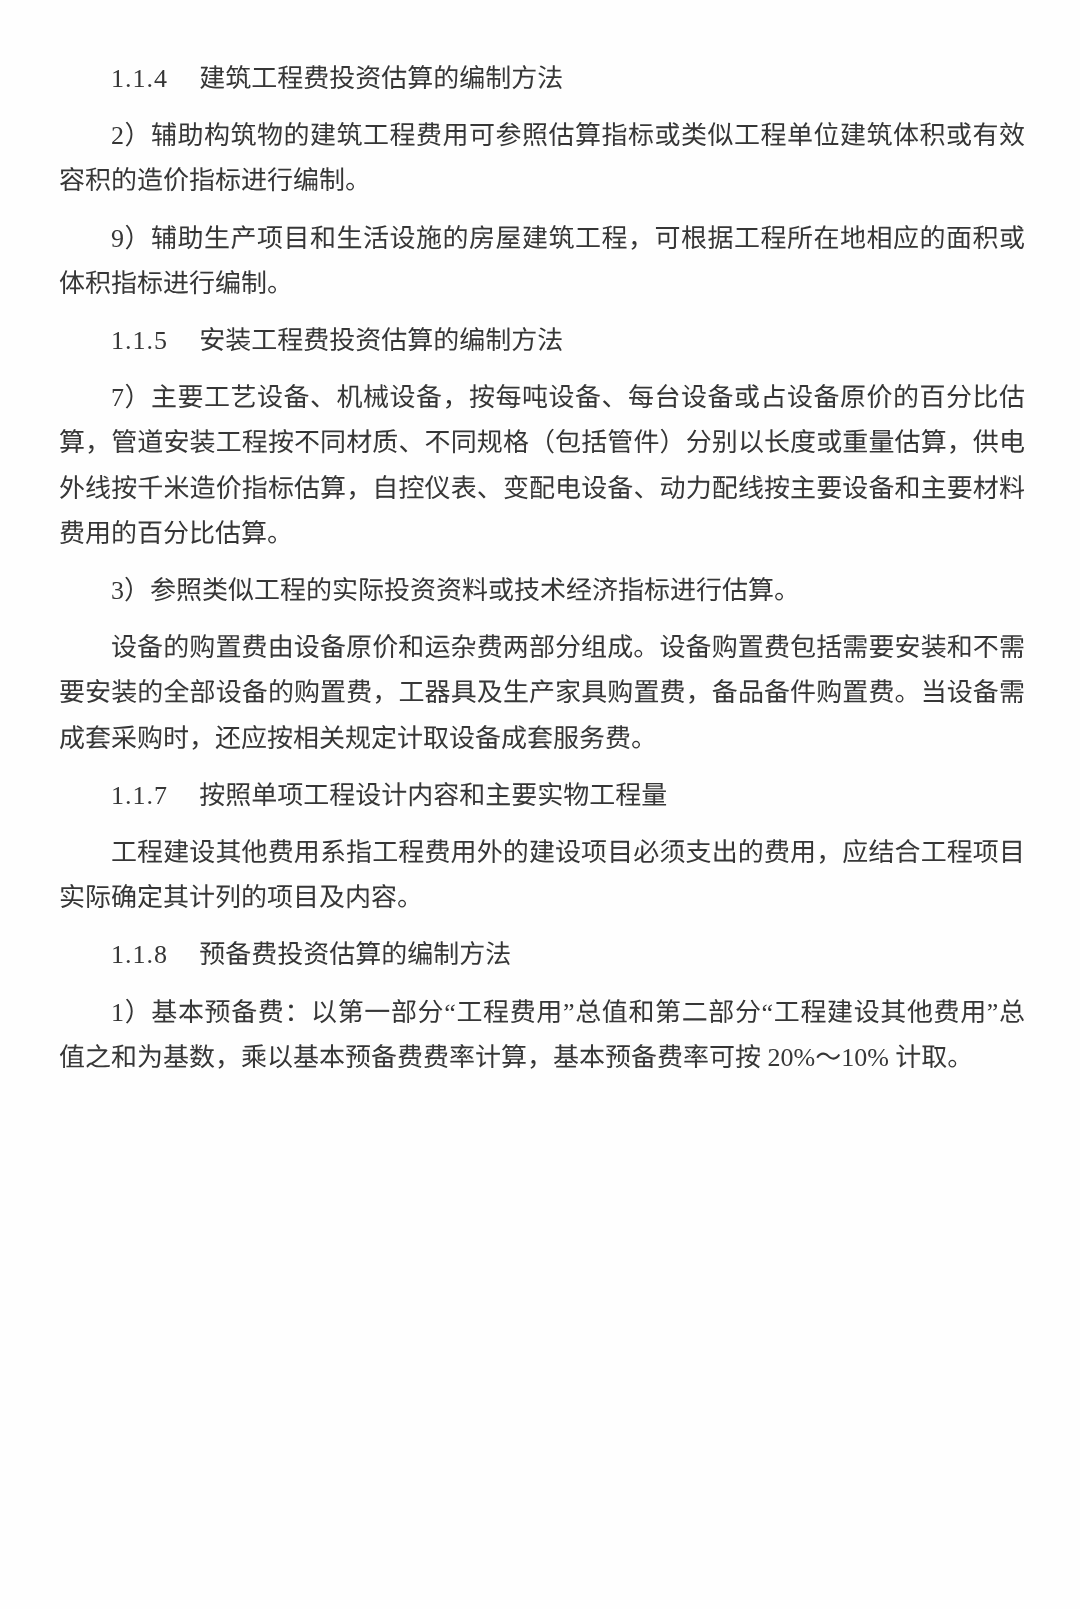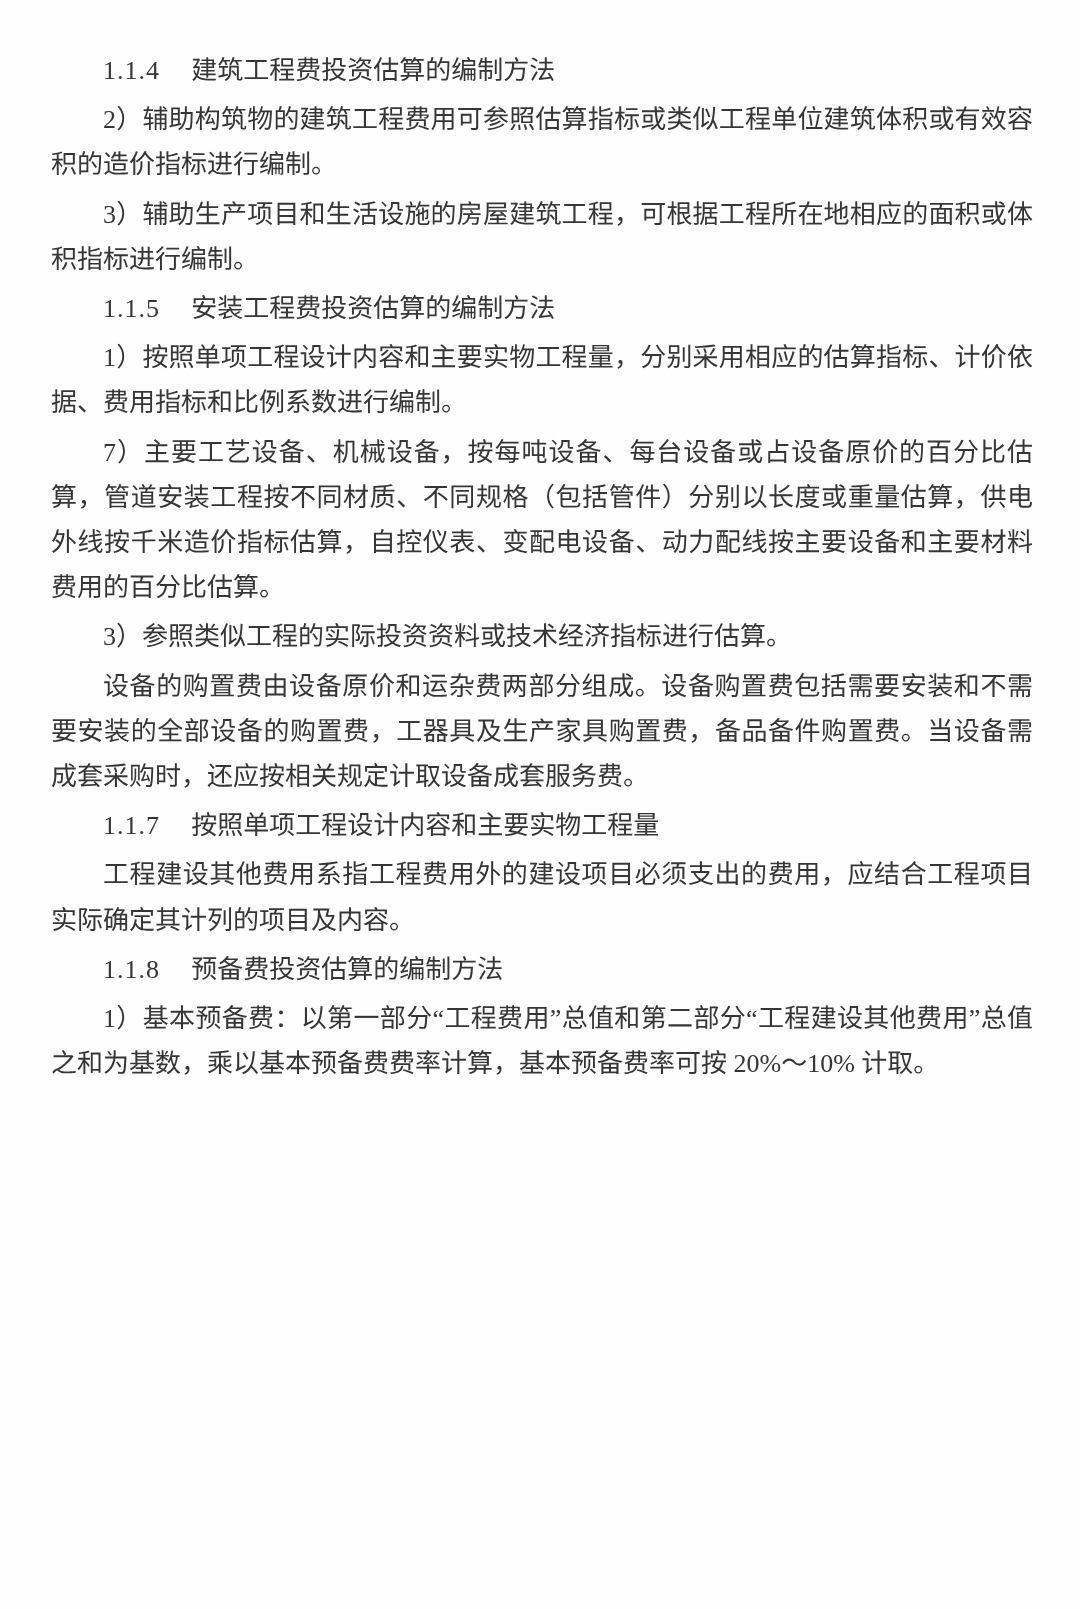--- a/index.html
+++ b/index.html
@@ -19,21 +19,21 @@
     position: absolute;
     left: 47px;
     top: 44px;
     width: 990px;
     font-size: 26px;
     line-height: 45.2px;
     color: #363636;
     text-align: justify;
   }
   .doc p {
-    margin: 4px;
+    margin: 12px;
     padding: 0;
     text-indent: 2em;
     word-break: normal;
   }
   .heading .hnum {
     margin-right: 1.2em;
     letter-spacing: 1px;
   }
   .footer {
     position: absolute;
@@ -48,23 +48,22 @@
     color: #333333;
   }
 </style>
 </head>
 <body>
 
 <div class="page">
   <main class="doc" id="doc">
       <p class="heading"><span class="hnum">1.1.4</span><span class="htitle">建筑工程费投资估算的编制方法</span></p>
       <p class="para">2）辅助构筑物的建筑工程费用可参照估算指标或类似工程单位建筑体积或有效容积的造价指标进行编制。</p>
-      <p class="para">3）辅助生产项目和生活设施的房屋建筑工程，可根据工程所在地相应的面积或体积指标进行编制。</p>
+      <p class="para">9）辅助生产项目和生活设施的房屋建筑工程，可根据工程所在地相应的面积或体积指标进行编制。</p>
       <p class="heading"><span class="hnum">1.1.5</span><span class="htitle">安装工程费投资估算的编制方法</span></p>
-      <p class="para">1）按照单项工程设计内容和主要实物工程量，分别采用相应的估算指标、计价依据、费用指标和比例系数进行编制。</p>
       <p class="para">7）主要工艺设备、机械设备，按每吨设备、每台设备或占设备原价的百分比估算，管道安装工程按不同材质、不同规格（包括管件）分别以长度或重量估算，供电外线按千米造价指标估算，自控仪表、变配电设备、动力配线按主要设备和主要材料费用的百分比估算。</p>
       <p class="para">3）参照类似工程的实际投资资料或技术经济指标进行估算。</p>
       <p class="para">设备的购置费由设备原价和运杂费两部分组成。设备购置费包括需要安装和不需要安装的全部设备的购置费，工器具及生产家具购置费，备品备件购置费。当设备需成套采购时，还应按相关规定计取设备成套服务费。</p>
       <p class="heading"><span class="hnum">1.1.7</span><span class="htitle">按照单项工程设计内容和主要实物工程量</span></p>
       <p class="para">工程建设其他费用系指工程费用外的建设项目必须支出的费用，应结合工程项目实际确定其计列的项目及内容。</p>
       <p class="heading"><span class="hnum">1.1.8</span><span class="htitle">预备费投资估算的编制方法</span></p>
       <p class="para">1）基本预备费：以第一部分“工程费用”总值和第二部分“工程建设其他费用”总值之和为基数，乘以基本预备费费率计算，基本预备费率可按 20%～10% 计取。</p>
     </main>
   <div class="footer">
     <span class="pageno">263</span>

